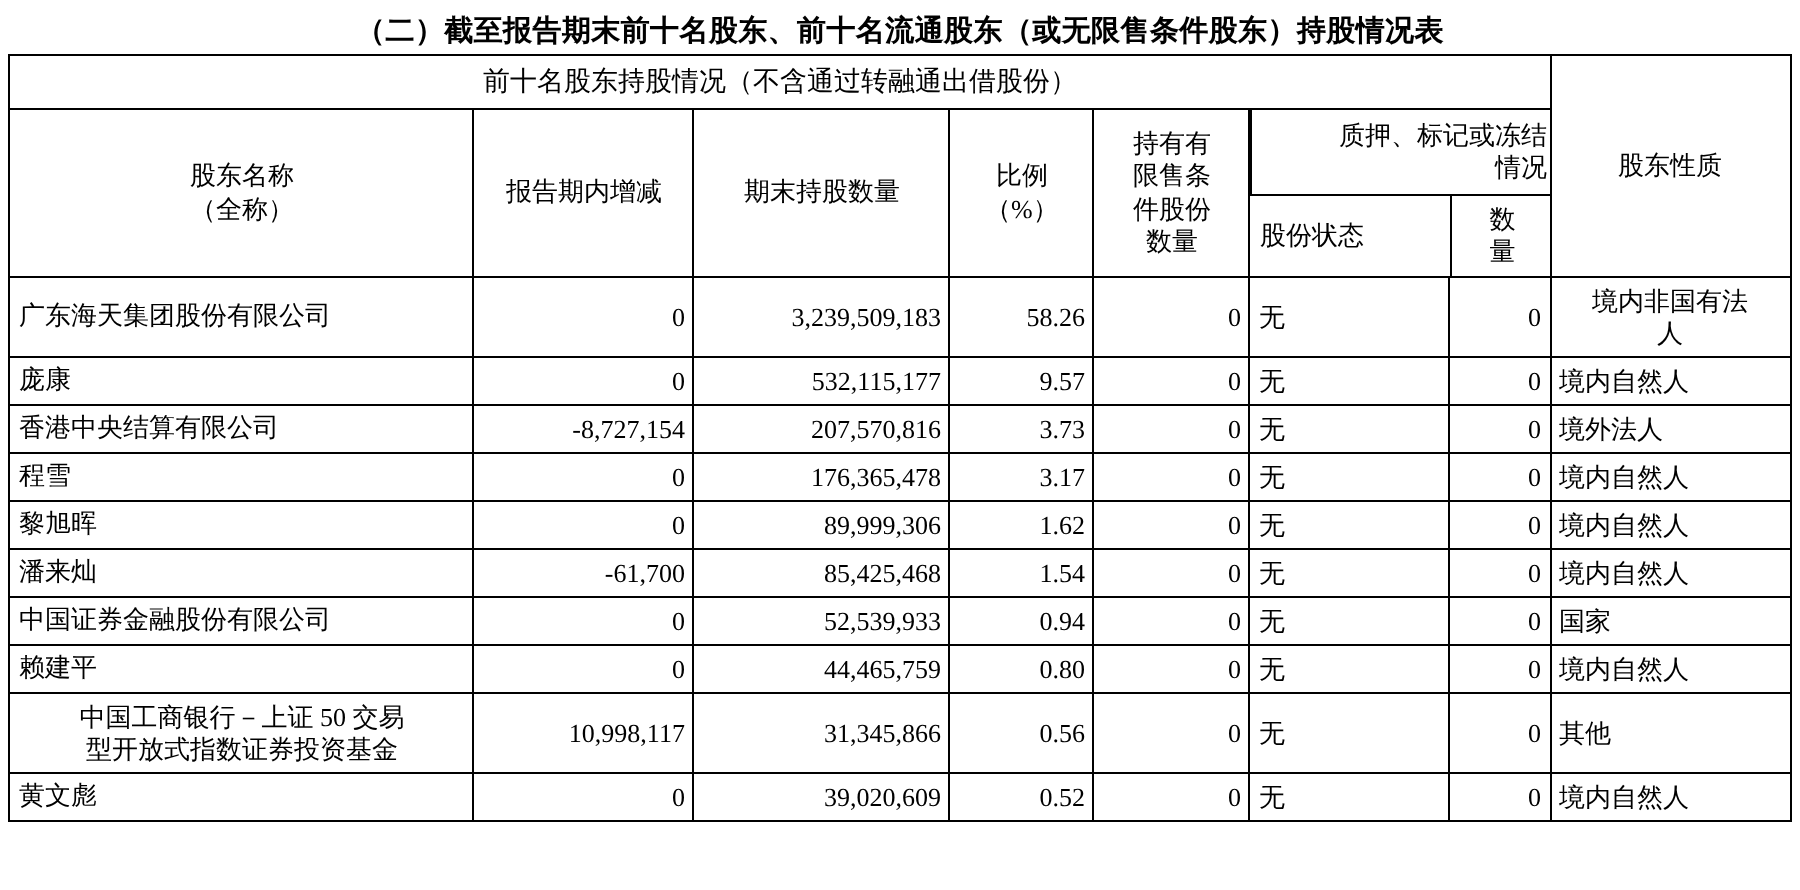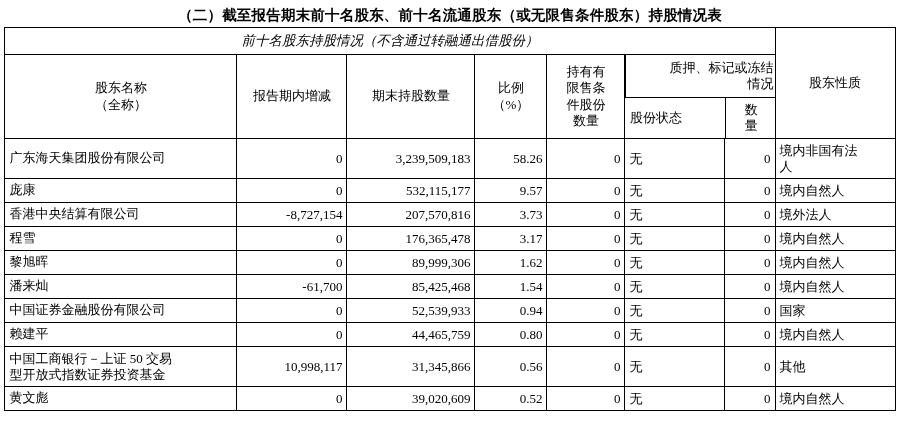--- a/index.html
+++ b/index.html
@@ -45,21 +45,20 @@
     border: 1px solid #000000;
     padding: 2px 4px;
     vertical-align: middle;
     font-weight: normal;
   }
   .hdr-span {
     text-align: center;
     font-size: 13.5px;
     height: 22px;
     padding: 3px 0;
-    font-style: italic;
   }
   .hdr-cell {
     text-align: center;
     font-size: 13px;
     line-height: 1.25;
   }
   .hdr-tall {
     height: 76px;
   }
   .cell-name {
@@ -77,20 +76,21 @@
     padding-left: 5px;
   }
   .row-h {
     height: 24px;
   }
   .row-h2 {
     height: 40px;
   }
   .twoline {
     line-height: 1.2;
+    text-align: center;
   }
 </style>
 </head>
 <body>
 
 <div class="page">
 
   <div class="doc-title">（二）截至报告期末前十名股东、前十名流通股东（或无限售条件股东）持股情况表</div>
 
 

